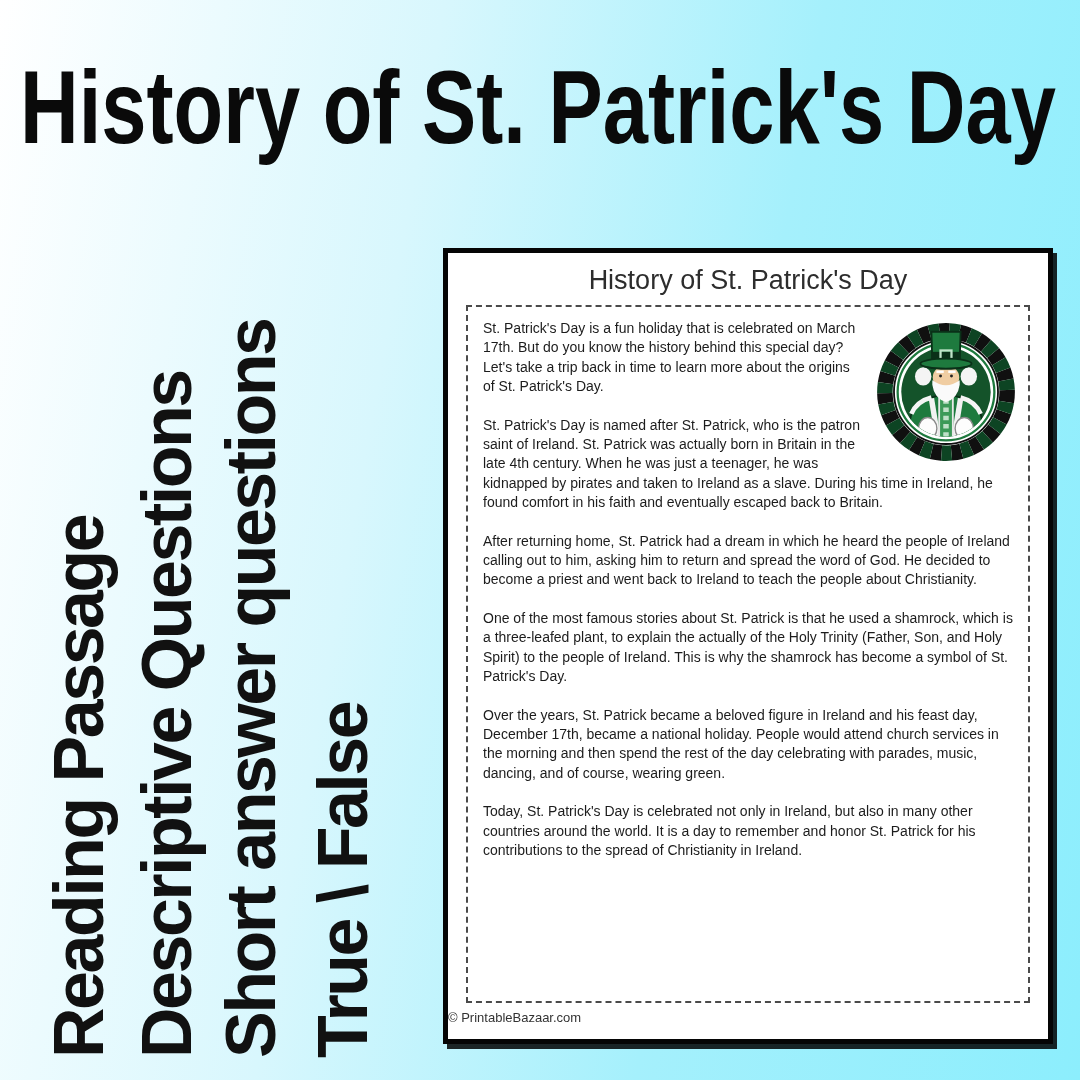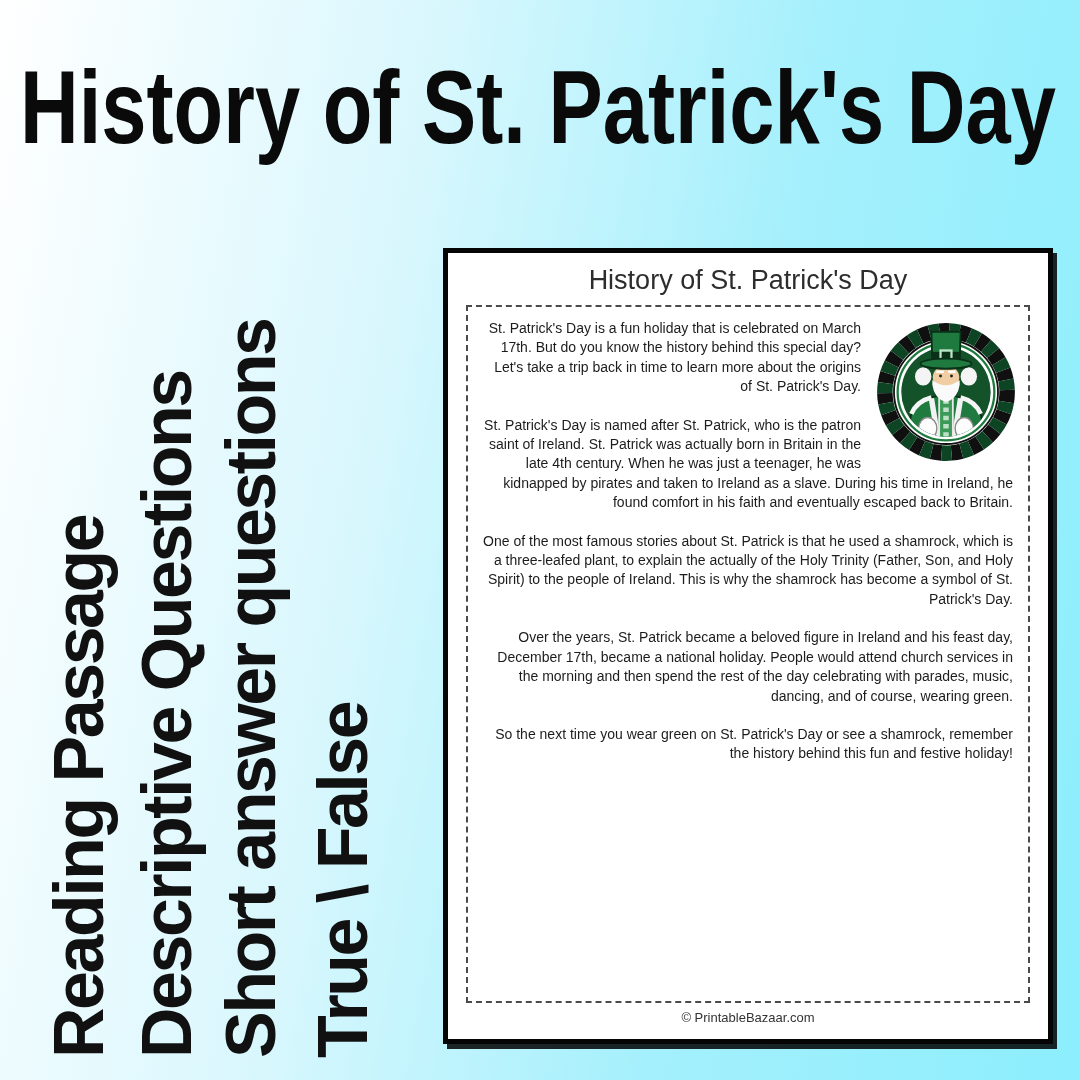--- a/index.html
+++ b/index.html
@@ -46,29 +46,27 @@
   .passage-box{
     margin:0 18px;height:698px;box-sizing:border-box;
     border:2px dashed #4a4a4a;
     padding:12px 15px;
     overflow:hidden;
   }
   .passage-box p{
     margin:0 0 19px;
     font-size:14px;line-height:19.4px;
     color:#1c1c1c;
-    text-align:right;
   }
   .badge-wrap{
     float:right;
     width:150px;height:146px;
     margin:0 -8px 6px 10px;
   }
   .doc-footer{
-    text-align:center;
     font-size:13px;color:#333;
     margin-top:7px;
   }
 </style>
 </head>
 <body>
 
 <div class="canvas">
 
   <svg class="product-title-svg" width="1044" height="120">
@@ -131,21 +129,22 @@
             <path d="M64 14 L96 14 L95 46 L65 46 Z" fill="#1e7a3e" stroke="#0a3018" stroke-width="2"></path>
             <rect x="64" y="36" width="32" height="9" fill="#0a3018"></rect>
             <rect x="74" y="34.5" width="12" height="12" fill="none" stroke="#bfe3c8" stroke-width="2.5"></rect>
             <ellipse cx="80" cy="49" rx="28" ry="5.5" fill="#1e7a3e" stroke="#0a3018" stroke-width="2"></ellipse>
           </g>
         </svg>
       </div>
 
       <p>St. Patrick's Day is a fun holiday that is celebrated on March 17th. But do you know the history behind this special day? Let's take a trip back in time to learn more about the origins of St. Patrick's Day.</p>
       <p>St. Patrick's Day is named after St. Patrick, who is the patron saint of Ireland. St. Patrick was actually born in Britain in the late 4th century. When he was just a teenager, he was kidnapped by pirates and taken to Ireland as a slave. During his time in Ireland, he found comfort in his faith and eventually escaped back to Britain.</p>
+      <p>After returning home, St. Patrick had a dream in which he heard the people of Ireland calling out to him, asking him to return and spread the word of God. He decided to become a priest and went back to Ireland to teach the people about Christianity.</p>
       <p>One of the most famous stories about St. Patrick is that he used a shamrock, which is a three-leafed plant, to explain the actually of the Holy Trinity (Father, Son, and Holy Spirit) to the people of Ireland. This is why the shamrock has become a symbol of St. Patrick's Day.</p>
       <p>Over the years, St. Patrick became a beloved figure in Ireland and his feast day, December 17th, became a national holiday. People would attend church services in the morning and then spend the rest of the day celebrating with parades, music, dancing, and of course, wearing green.</p>
-      <p>So the next time you wear green on St. Patrick's Day or see a shamrock, remember the history behind this fun and festive holiday!</p>
+      <p>Today, St. Patrick's Day is celebrated not only in Ireland, but also in many other countries around the world. It is a day to remember and honor St. Patrick for his contributions to the spread of Christianity in Ireland.</p>
     </div>
 
     <div class="doc-footer">© PrintableBazaar.com</div>
   </div>
 
 </div>
 
 </body></html>

